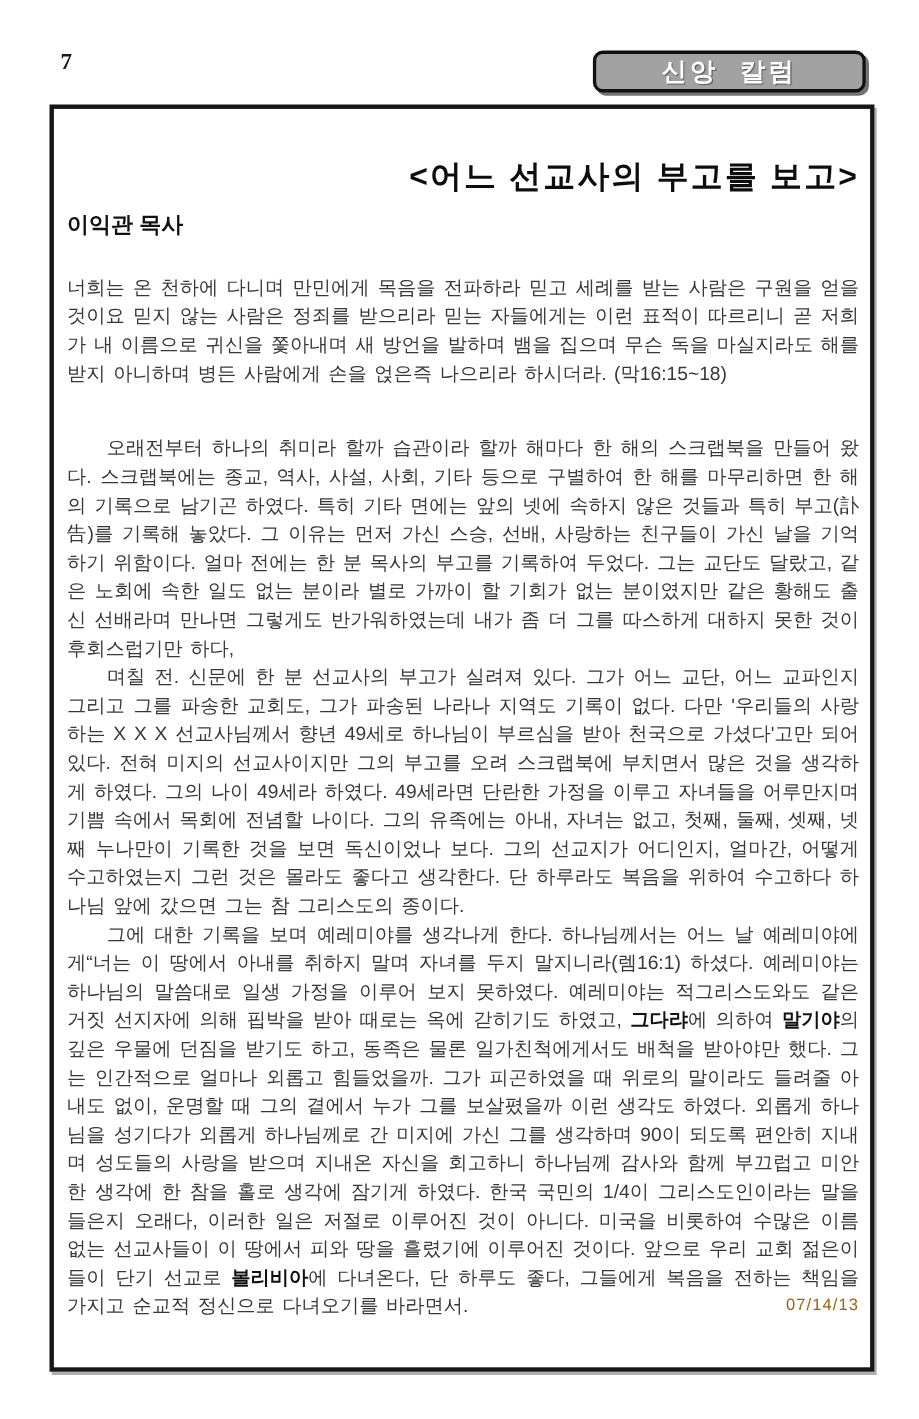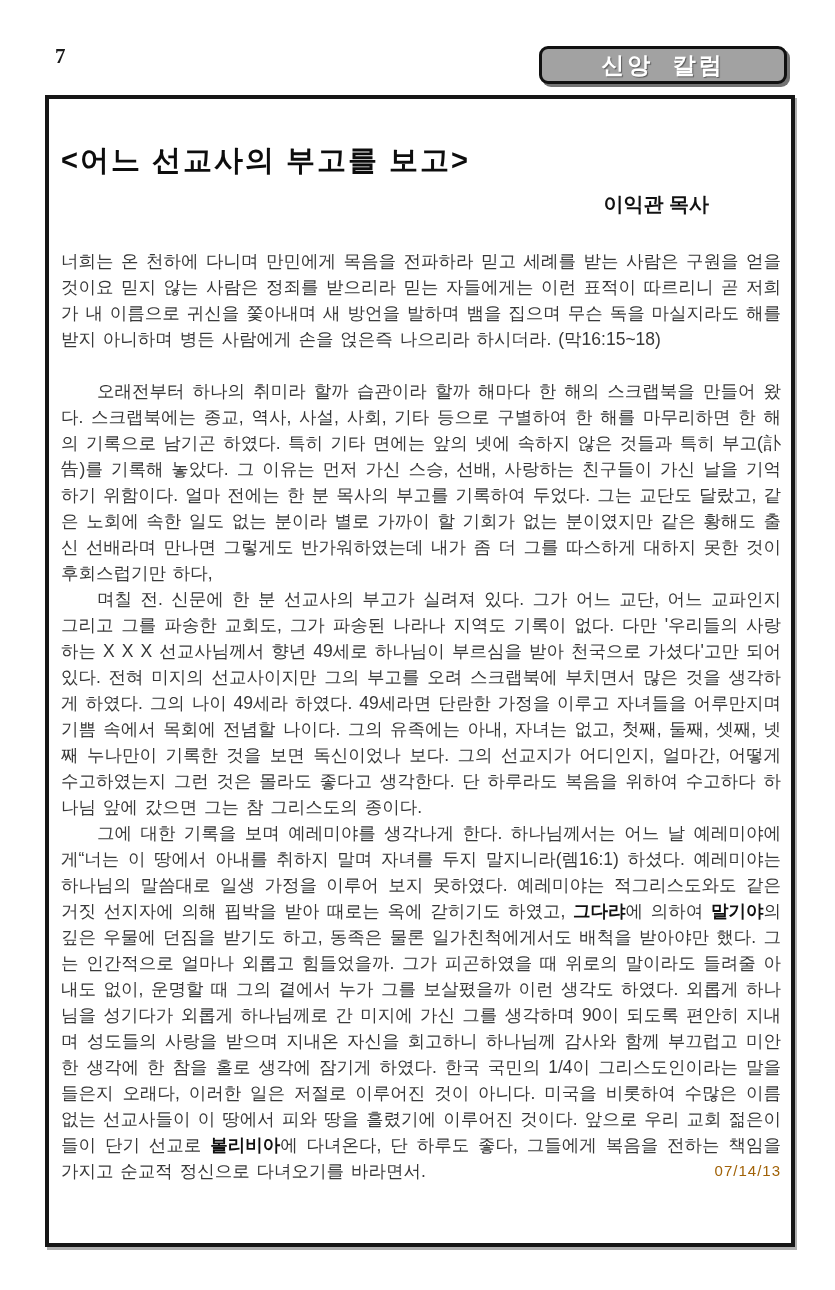--- a/index.html
+++ b/index.html
@@ -34,38 +34,38 @@
     width:750px;height:1152px;
     box-sizing:border-box;
     border:4px solid #161616;
     box-shadow:2px 3px 0 rgba(110,110,110,.55);
     background:#ffffff;
     padding:20px 10px 0 12px;
     overflow:hidden;
   }
   .article-title{
     margin:22px 0 0 0;
-    text-align:left;
+    text-align:right;
     font-size:29px;font-weight:bold;color:#0d0d0d;
     letter-spacing:2px;
   }
   .article-author{
     margin-top:10px;
-    text-align:right;
+    text-align:left;
     padding-right:72px;
     font-size:20px;font-weight:bold;color:#111;
   }
   .scripture{
     margin:30px 0 12px 0;
     font-size:17.5px;line-height:26px;
     text-align:justify;
     word-spacing:2px;
     color:#383838;
   }
-  .article-body{margin-top:26px;}
+  .article-body{margin-top:42px;}
   .body-par{
     margin:0;
     text-indent:36px;
     font-size:17.5px;line-height:26px;
     text-align:justify;
     word-spacing:2px;
     color:#383838;
   }
   .body-par .b{font-weight:bold;color:#101010;}
   .date{

